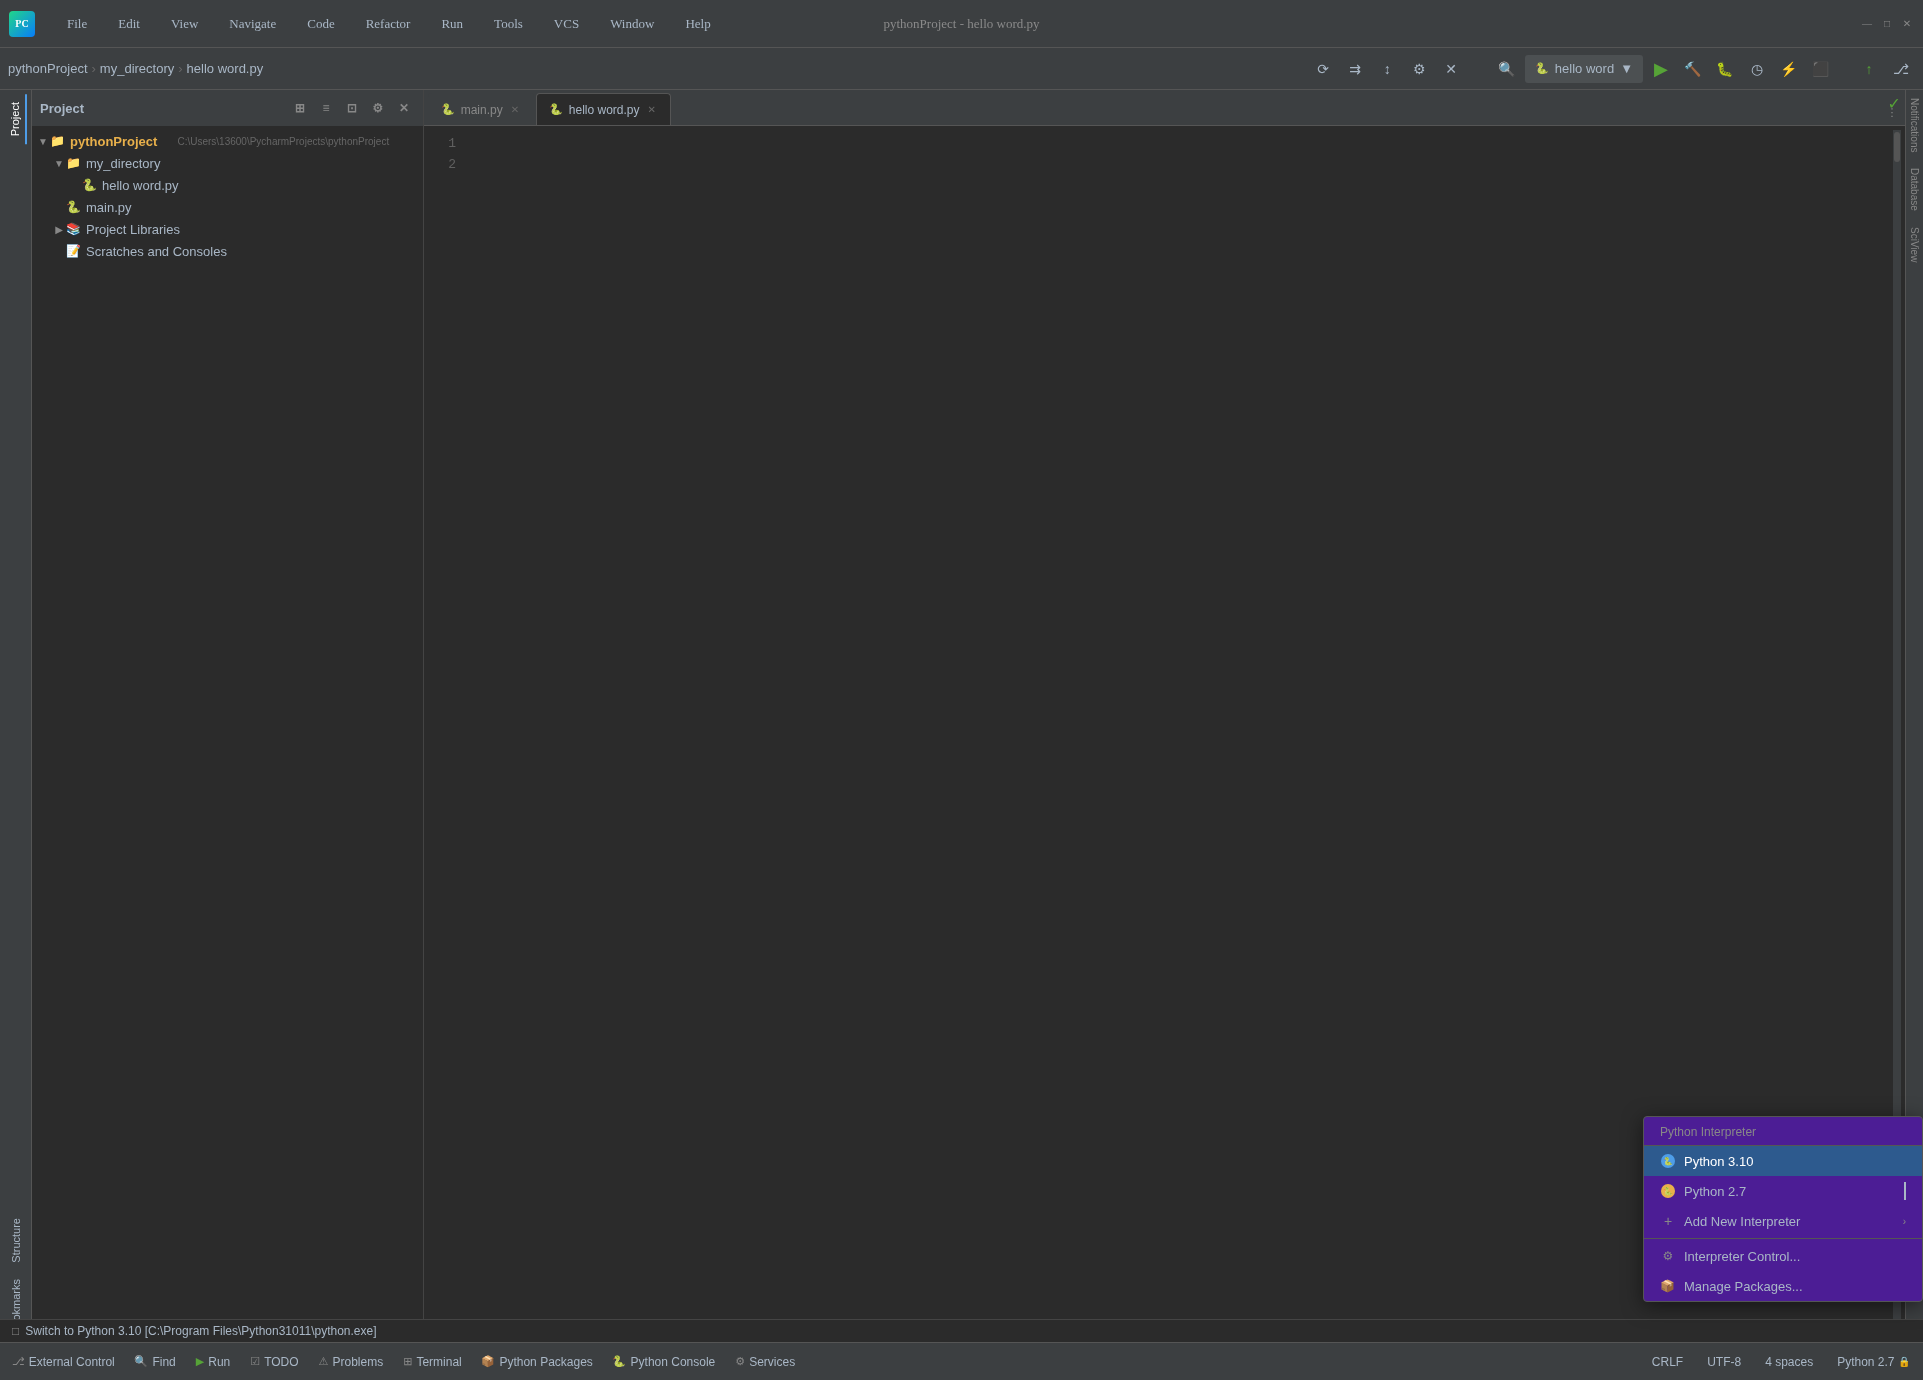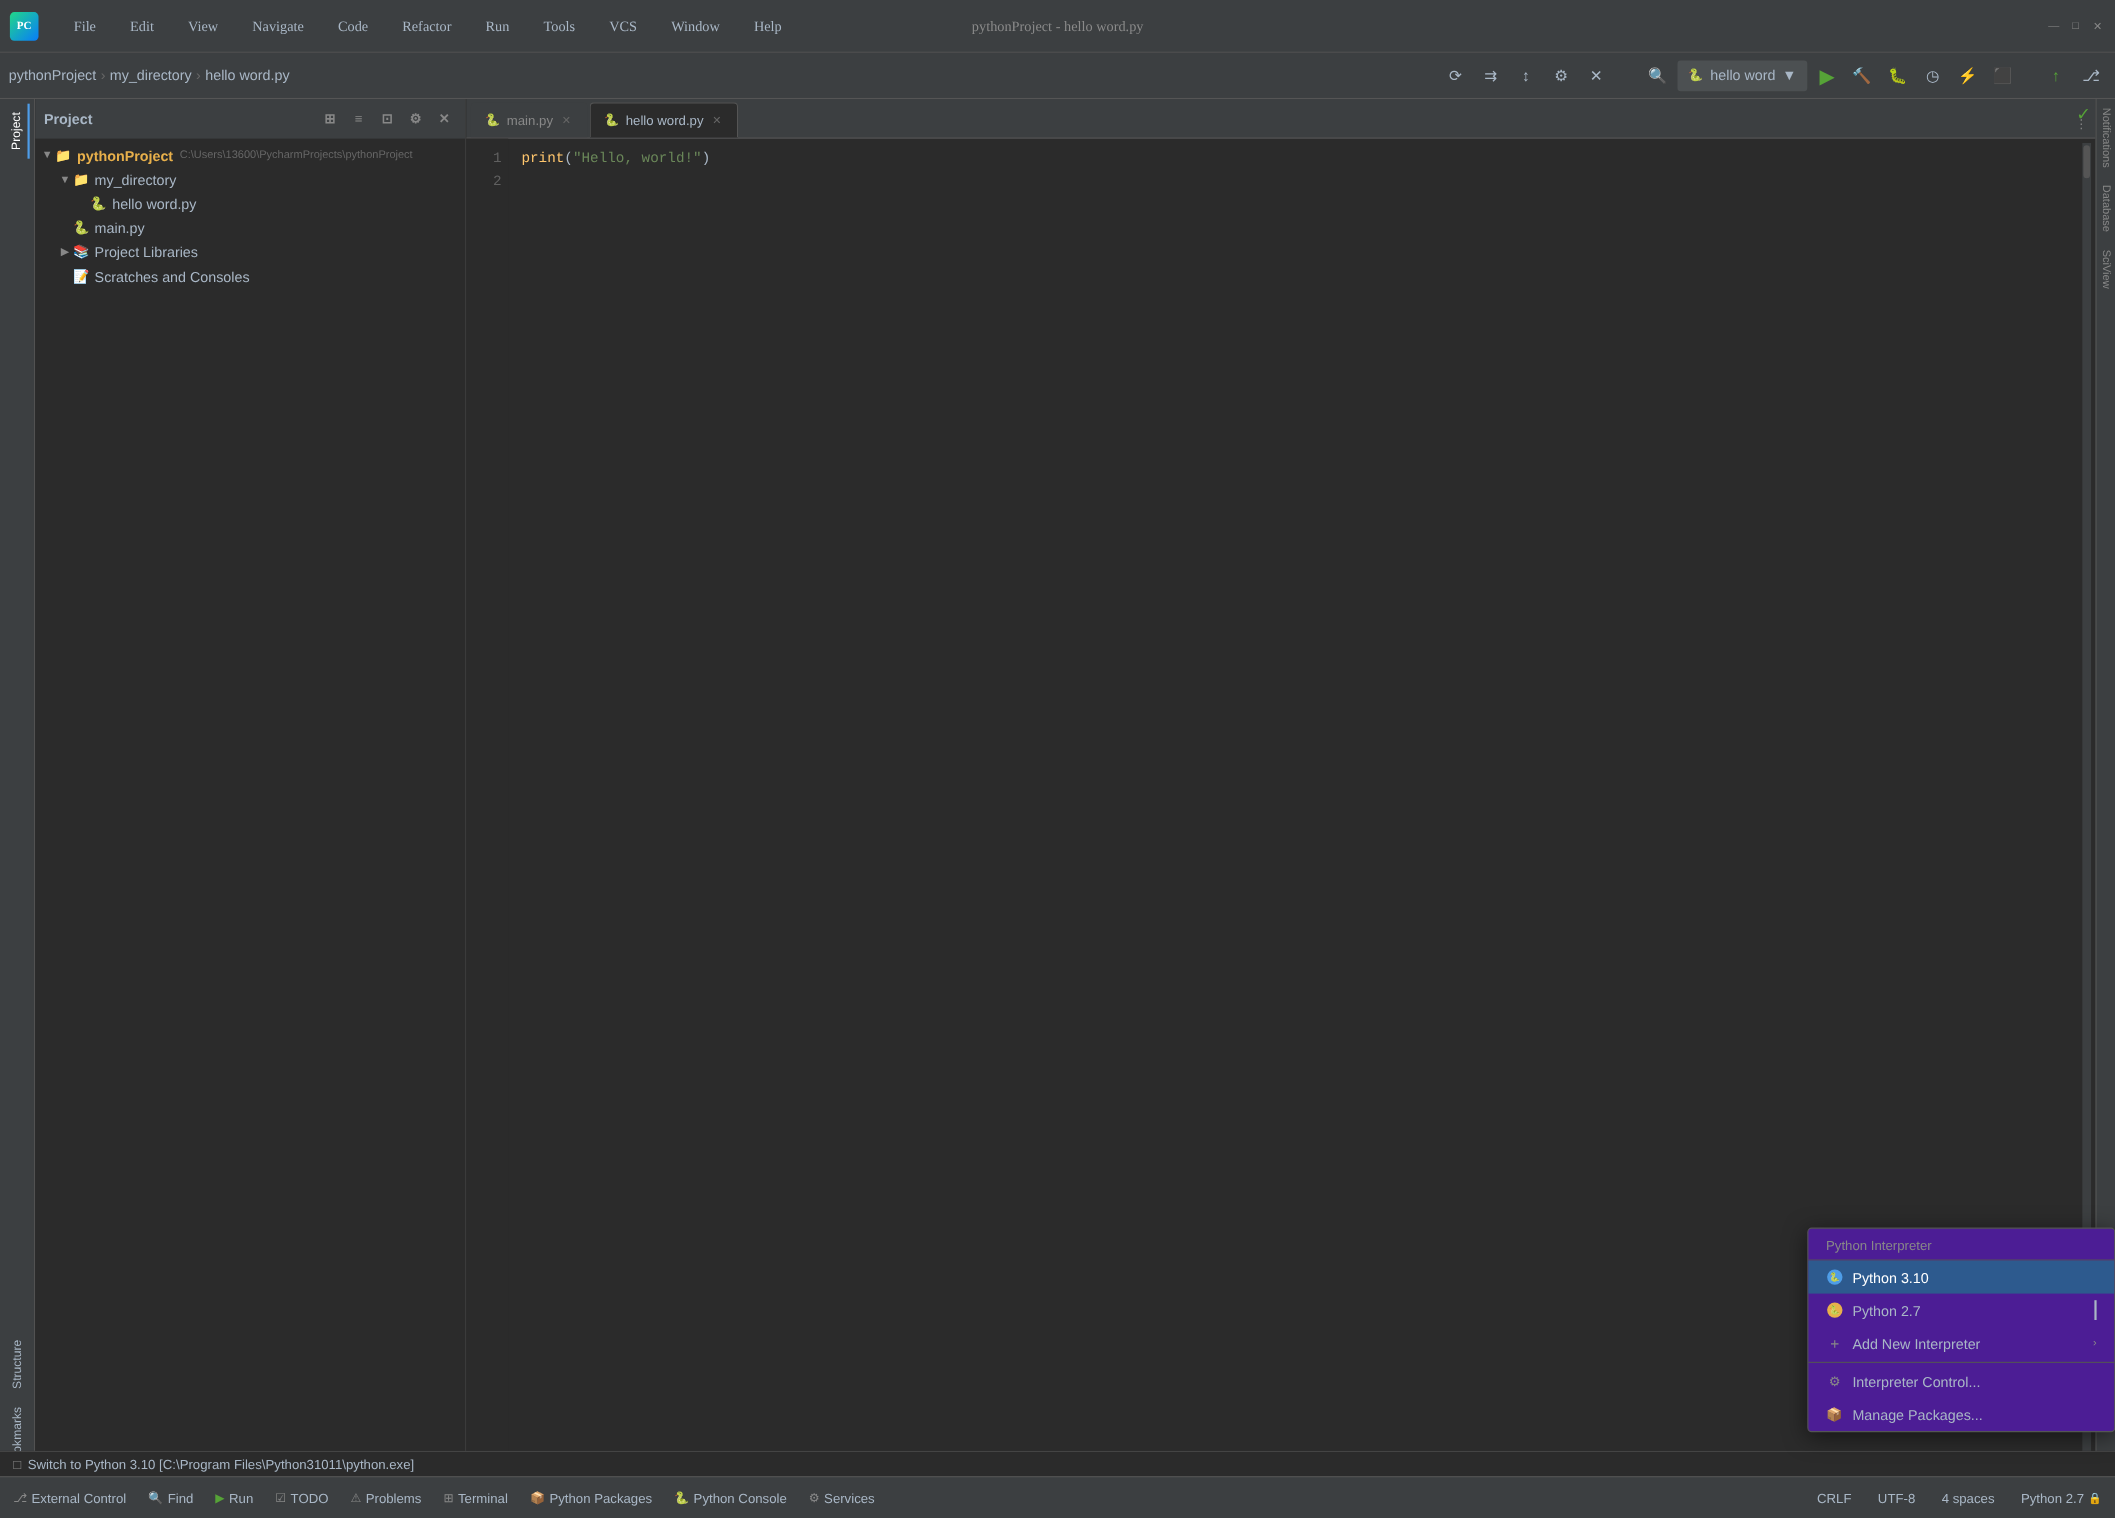--- a/index.html
+++ b/index.html
@@ -532,21 +532,21 @@
         <div class="header-btn" title="Settings">⚙</div>
         <div class="header-btn" title="Close">✕</div>
       </div>
     </div>
     <div id="project-tree">
 
       <div class="tree-item" style="padding-left:4px;">
         <span class="tree-arrow">▼</span>
         <span class="tree-icon folder-icon">📁</span>
         <span style="color:#e8b04b;font-weight:bold;">pythonProject</span>
-        <span style="font-size:10px;color:#666;margin-left:6px;">C:\Users\13600\PycharmProjects\pythonProject</span>
+        <span style="font-size:10px;color:#666;margin-left:20px;">C:\Users\13600\PycharmProjects\pythonProject</span>
       </div>
 
       <div class="tree-item tree-indent-1">
         <span class="tree-arrow">▼</span>
         <span class="tree-icon folder-icon">📁</span>
         <span>my_directory</span>
       </div>
 
       <div class="tree-item tree-indent-2">
         <span class="tree-arrow" style="visibility:hidden;">▶</span>
@@ -589,26 +589,20 @@
       <div id="tab-extra">
         <div class="header-btn" style="width:18px;height:18px;font-size:11px;color:#888;">⋮</div>
       </div>
     </div>
     <div id="editor-content">
       <div id="line-numbers">
         <div>1</div>
         <div>2</div>
       </div>
       <div id="code-area">
-        <div class="code-line">
-          <span class="code-fn">print</span>
-            <span class="code-punc">(</span>
-            <span class="code-str">"Hello, world!"</span>
-            <span class="code-punc">)</span>
-        </div>
         <div class="code-line"></div>
       </div>
       <div style="position:absolute;top:4px;right:4px;width:8px;background:#3c3f41;height:calc(100% - 4px);">
         <div style="width:6px;height:30px;background:#555;border-radius:3px;margin:2px auto;"></div>
       </div>
     </div>
 
     <div style="position:absolute;top:94px;right:22px;color:#56a337;font-size:16px;">✓</div>
   </div>
 

